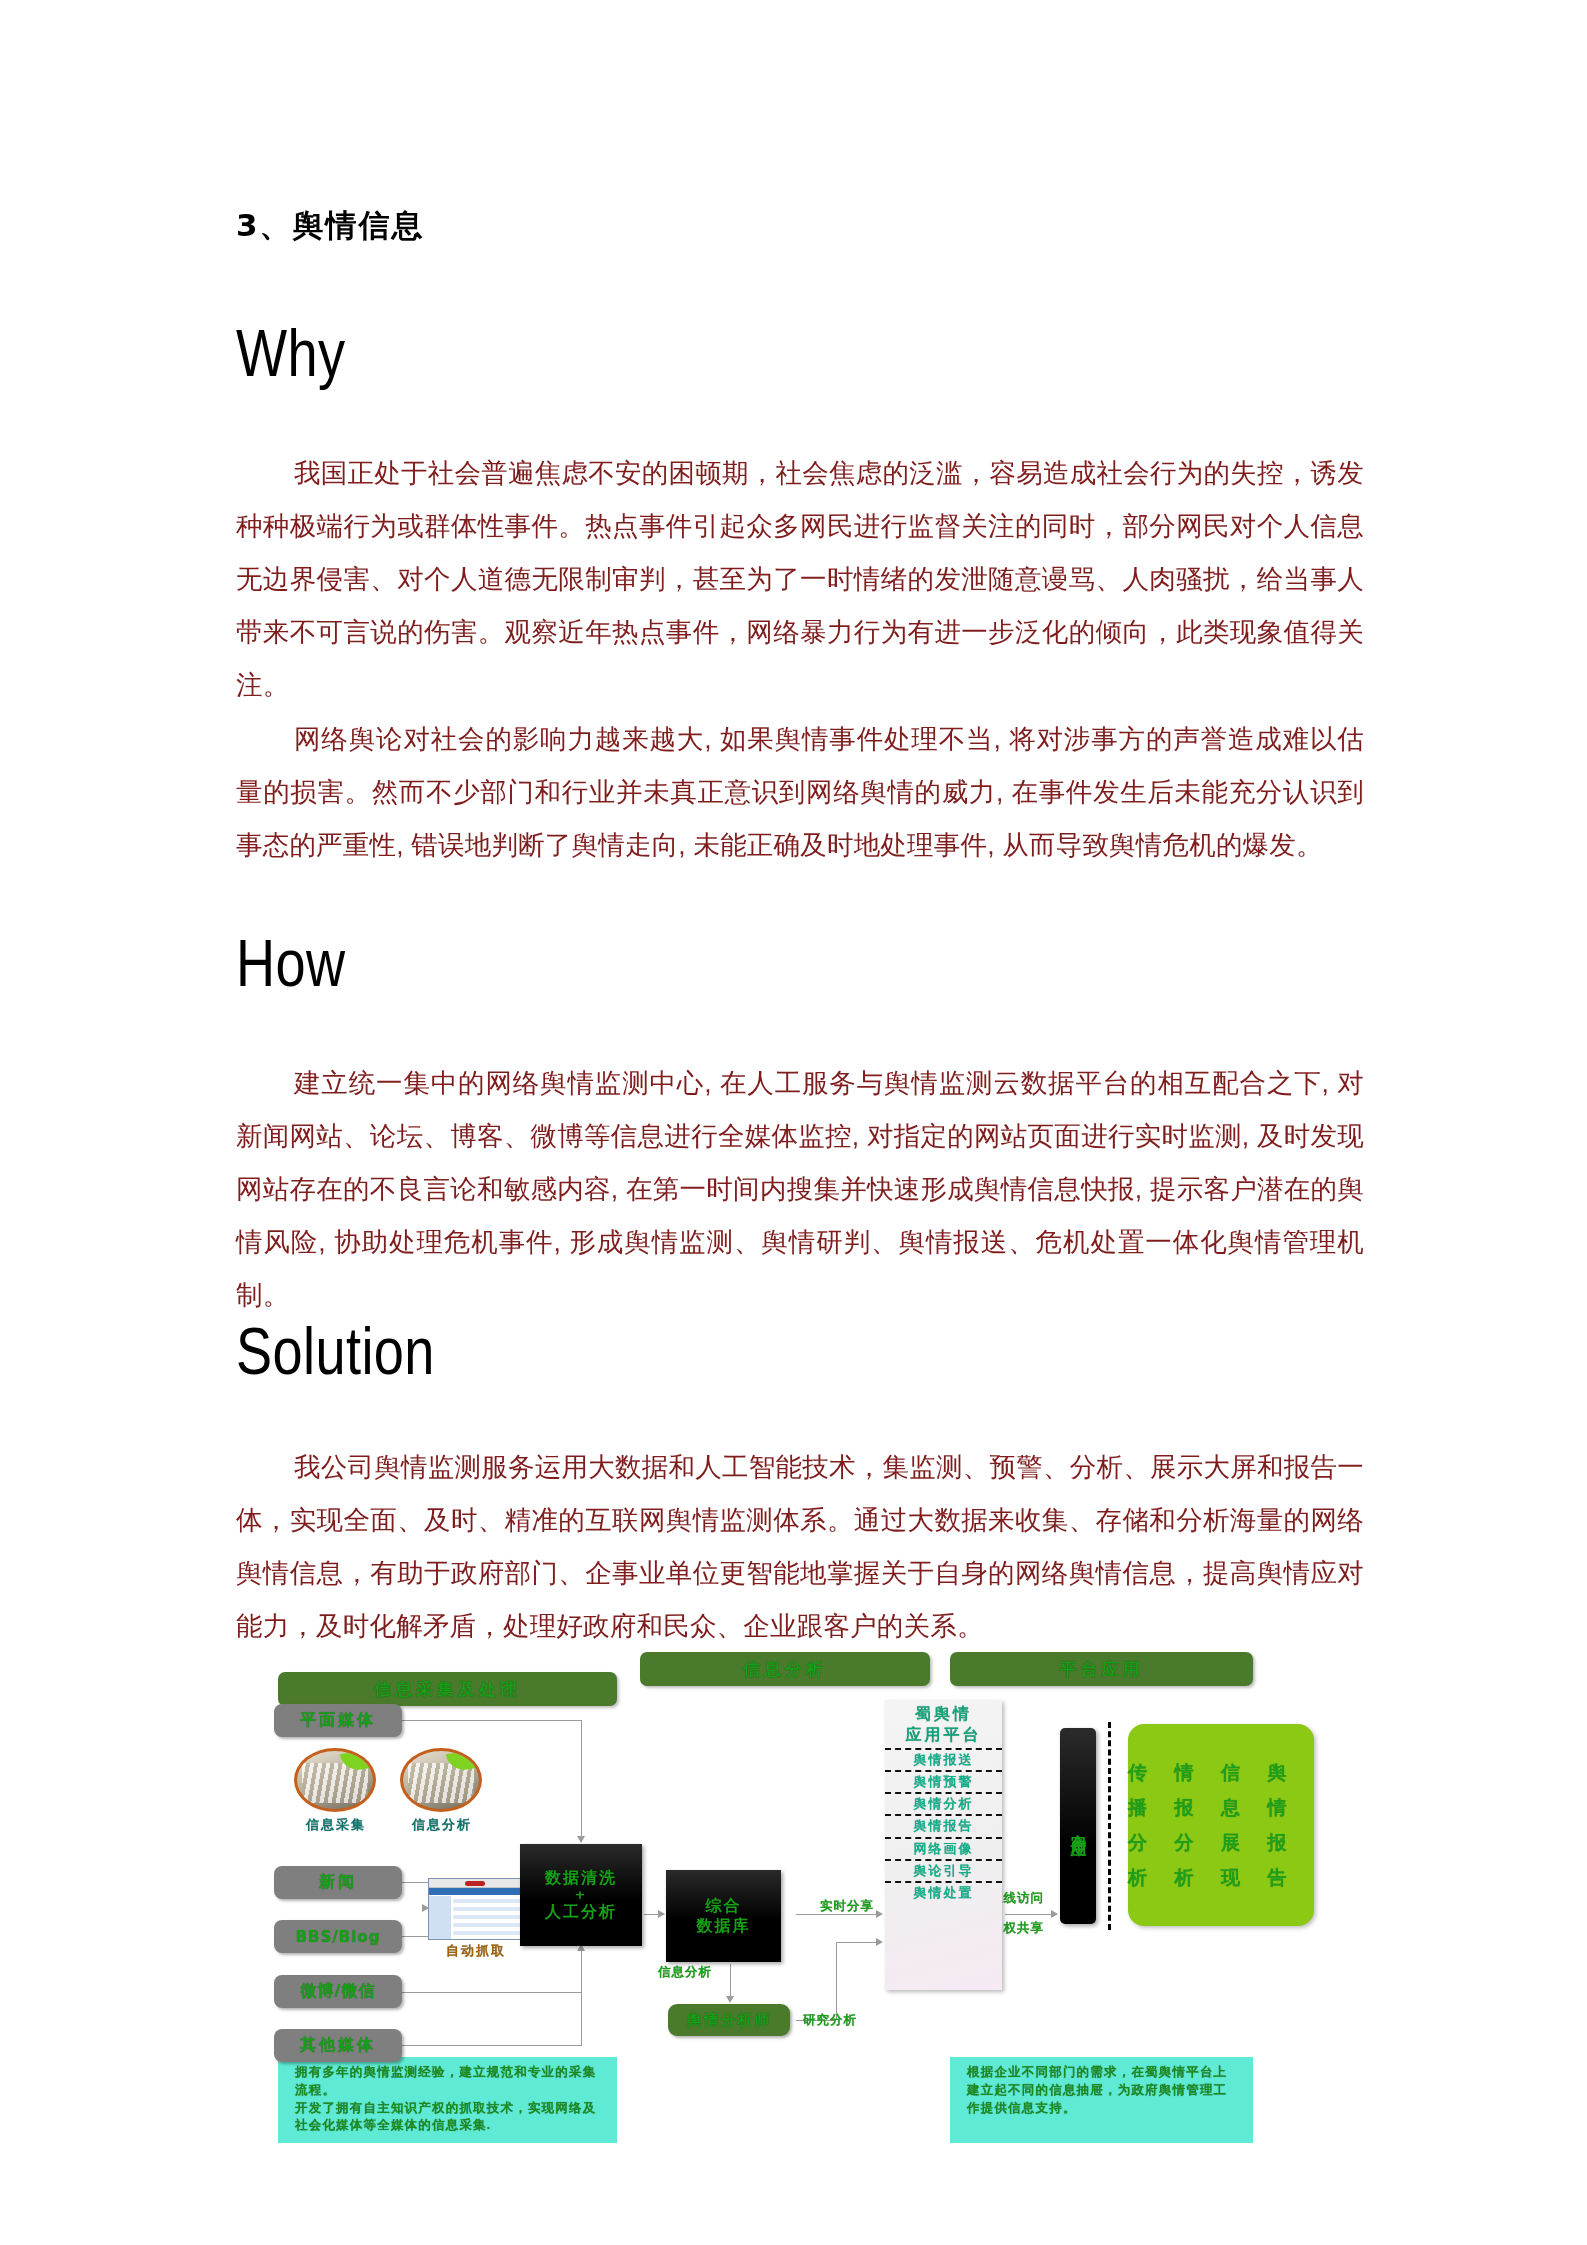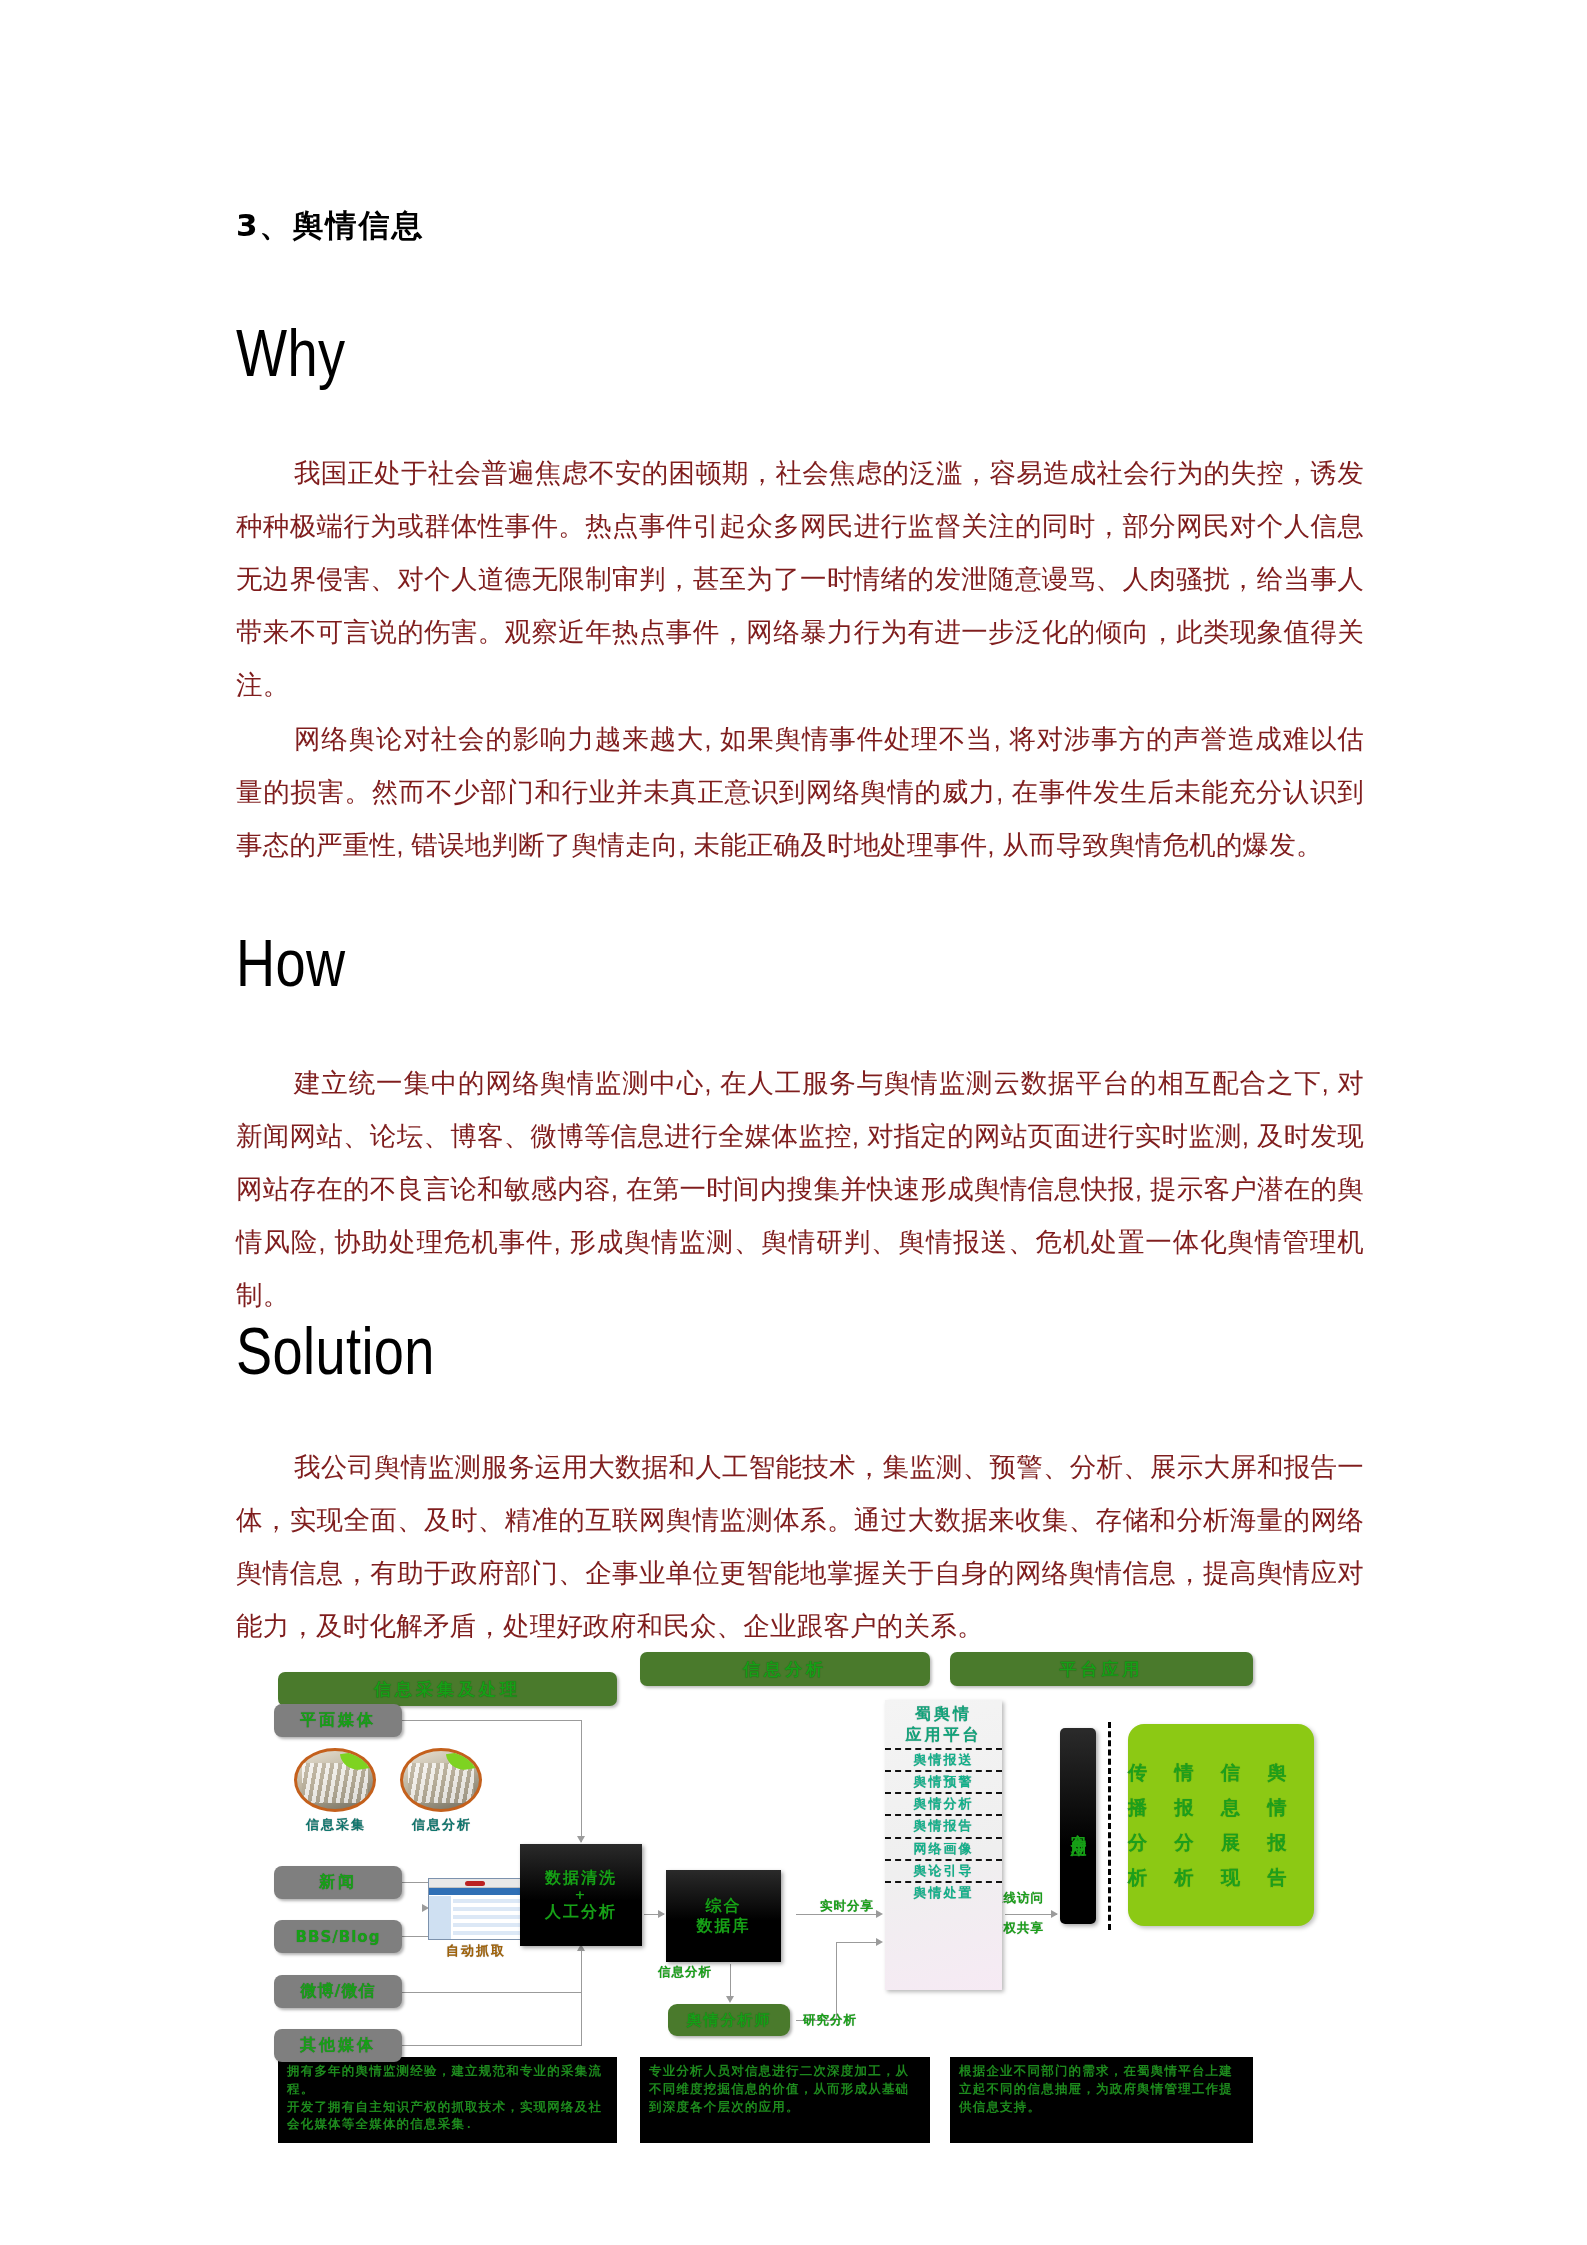--- a/index.html
+++ b/index.html
@@ -385,25 +385,25 @@
     position: absolute;
     left: 0;
     top: 405px;
     width: 1072px;
     height: 86px;
   }
   .bot-panel {
     position: absolute;
     top: 0;
     height: 86px;
-    background: #000000;
+    background: #5eead4;
     box-sizing: border-box;
-    padding: 7px 9px;
+    padding: 7px 17px;
     color: #1d8a1d;
-    font-family: Liberation Mono, monospace;
+    font-family: Liberation Serif, serif;
     font-weight: bold;
     font-size: 12.5px;
     line-height: 1.42;
     letter-spacing: 1.2px;
     overflow: hidden;
     text-shadow: 0 0 1px rgba(0,0,0,.35);
   }
   #bot-0 { left: 18px;  width: 339px; }
   #bot-1 { left: 380px; width: 290px; }
   #bot-2 { left: 690px; width: 303px; }
@@ -559,19 +559,18 @@
       <div id="out-box">
         <div class="out-line">传播分析</div>
         <div class="out-line">情报分析</div>
         <div class="out-line">信息展现</div>
         <div class="out-line">舆情报告</div>
       </div>
 
       <div class="bottom-row">
         <div class="bot-panel" id="bot-0" style="white-space: pre-line;">拥有多年的舆情监测经验，建立规范和专业的采集流程。
 开发了拥有自主知识产权的抓取技术，实现网络及社会化媒体等全媒体的信息采集.</div>
-        <div class="bot-panel" id="bot-1" style="white-space: pre-line;">专业分析人员对信息进行二次深度加工，从不同维度挖掘信息的价值，从而形成从基础到深度各个层次的应用。</div>
         <div class="bot-panel" id="bot-2" style="white-space: pre-line;">根据企业不同部门的需求，在蜀舆情平台上建立起不同的信息抽屉，为政府舆情管理工作提供信息支持。</div>
       </div>
 
     </div>
   </div>
 </div>
 
 </body></html>

